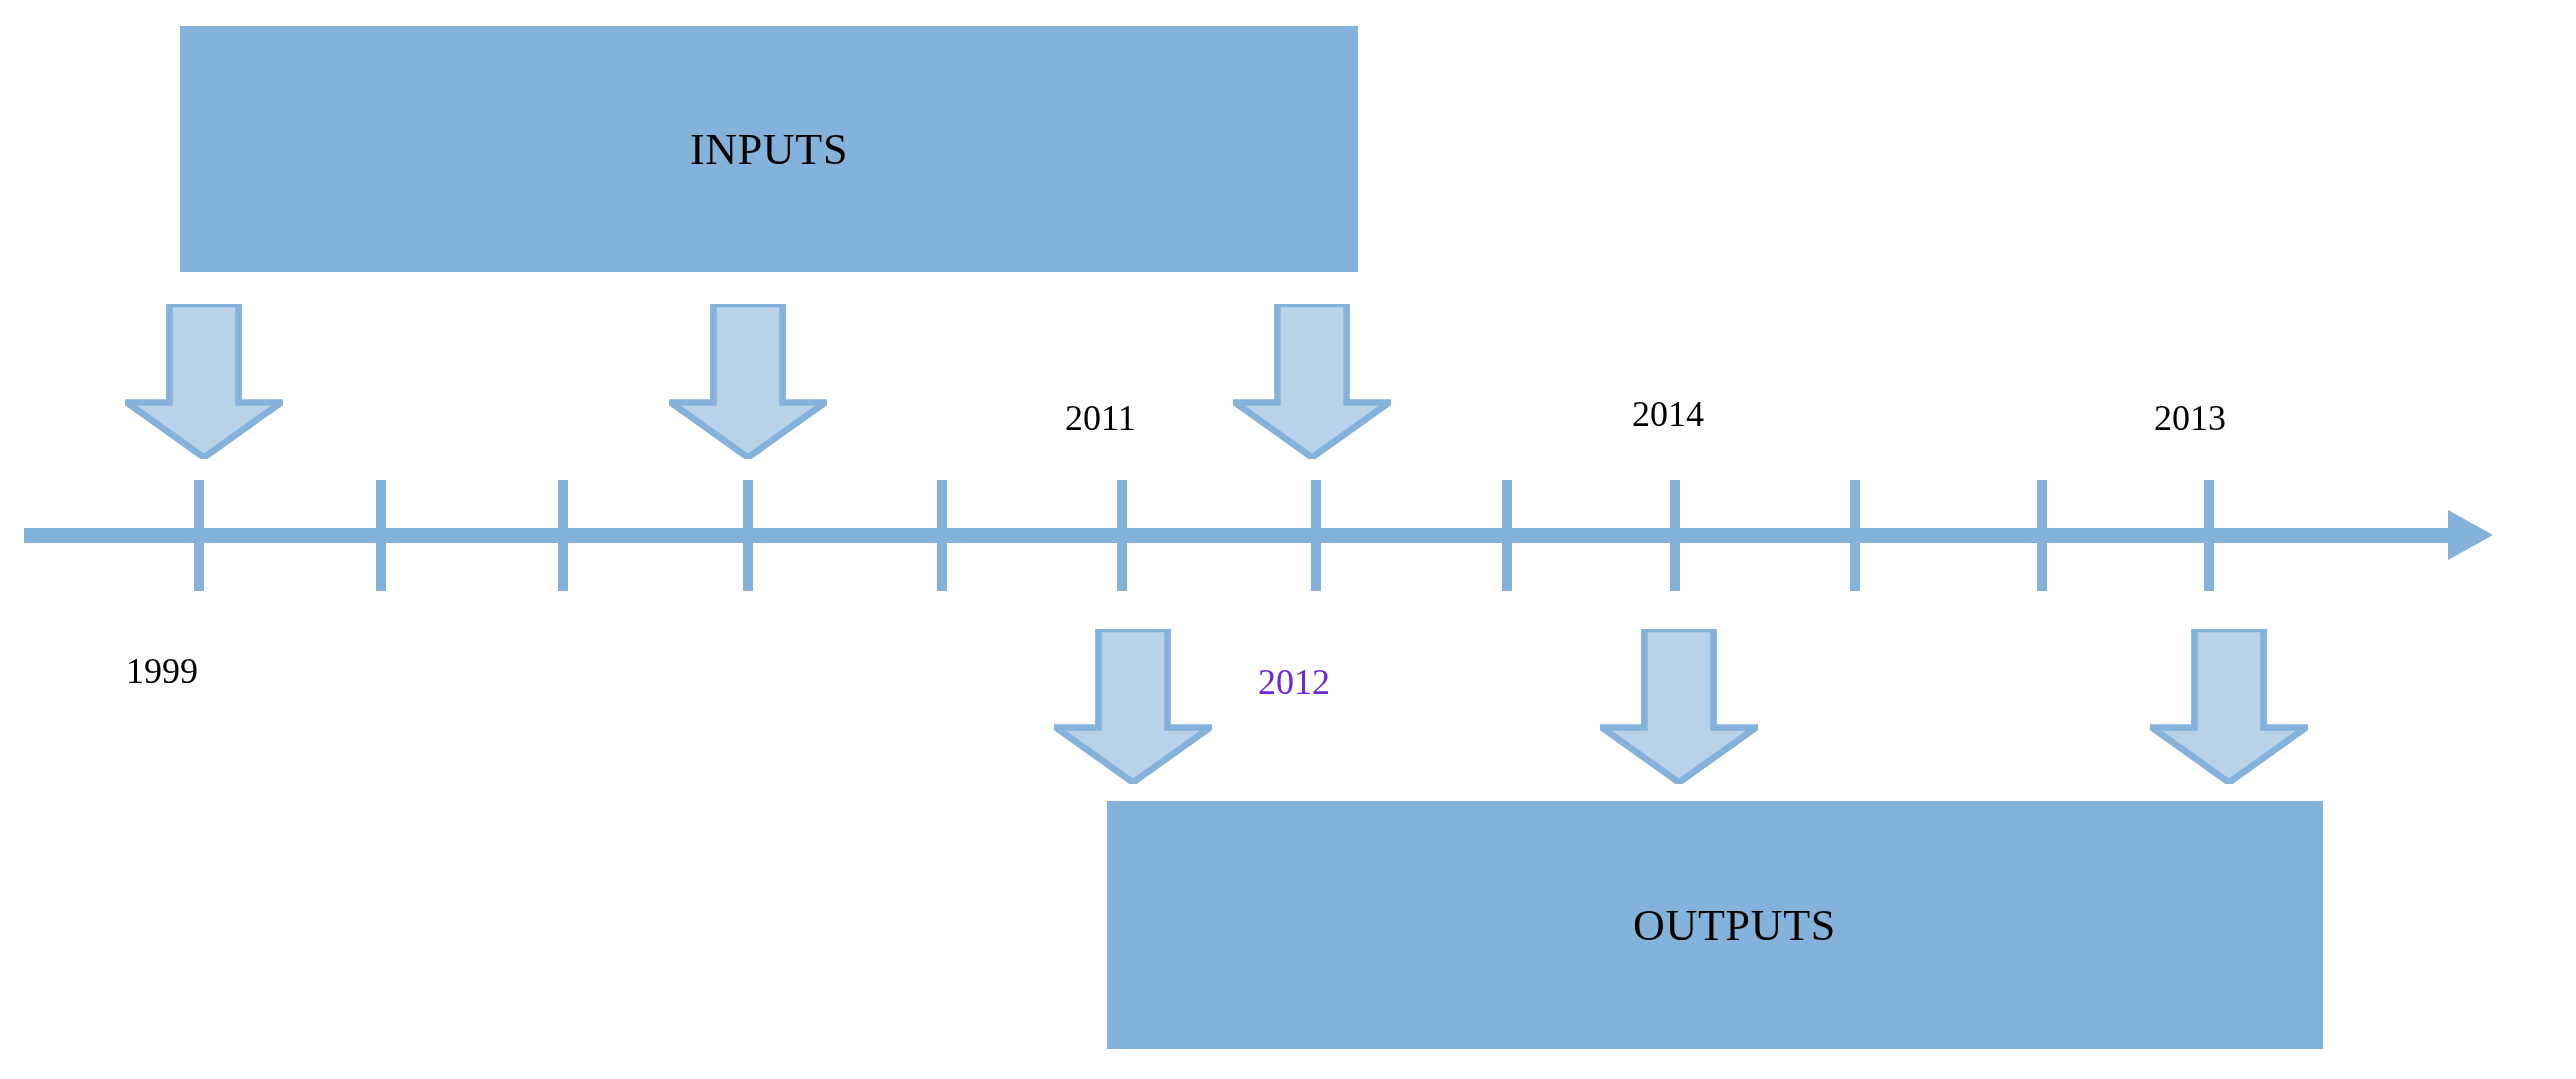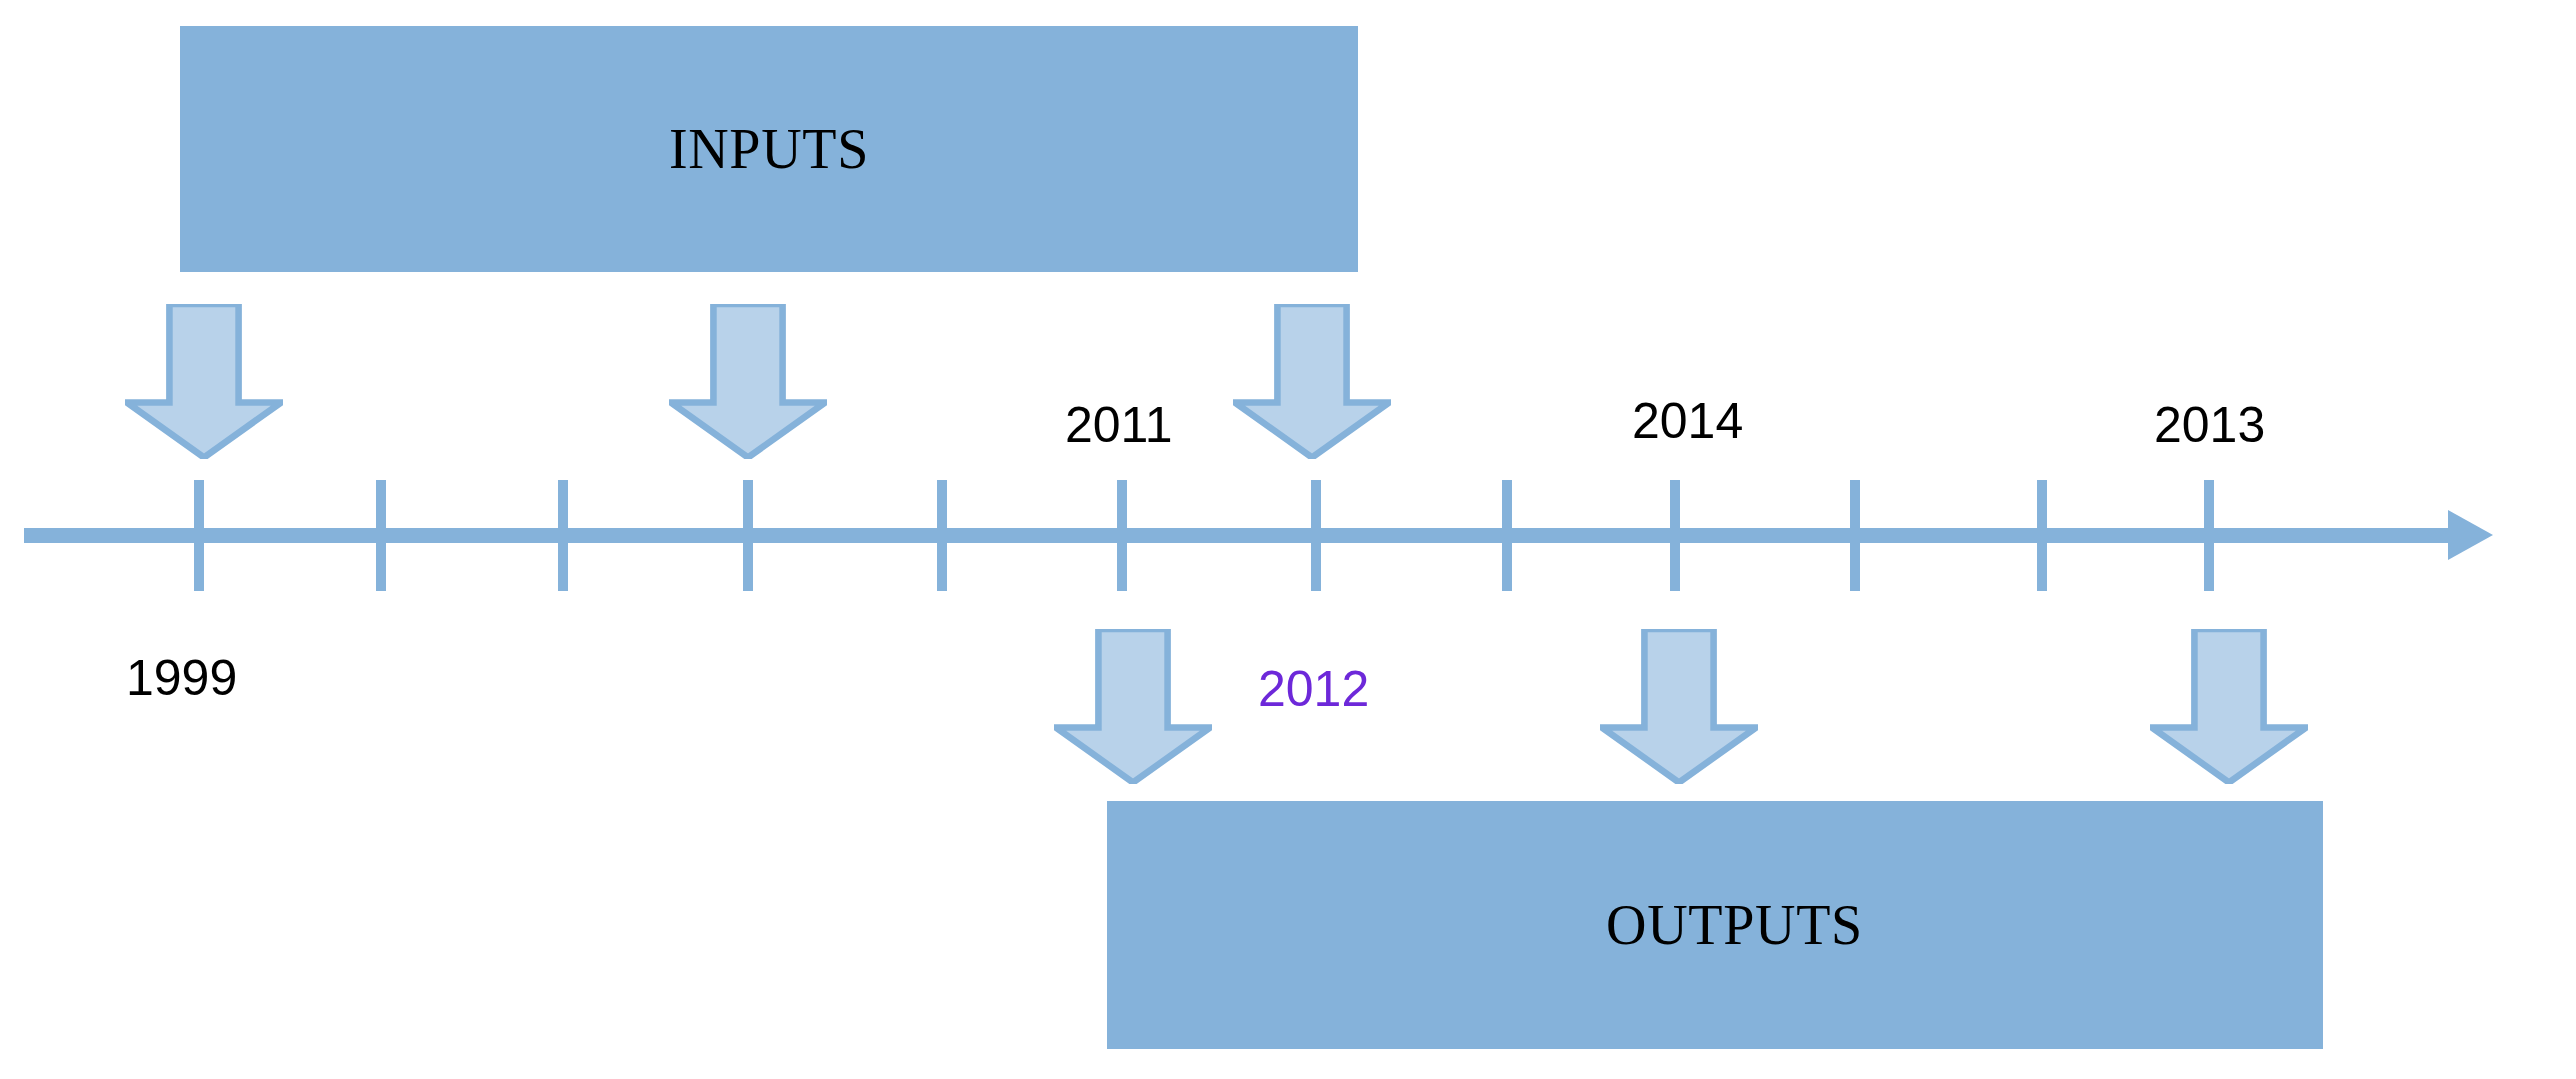--- a/index.html
+++ b/index.html
@@ -13,21 +13,21 @@
   }
   .box{
     position:absolute;
     background:#85b2da;
     display:flex;
     align-items:center;
     justify-content:center;
   }
   .box-label{
     font-family:"Liberation Serif", serif;
-    font-size:56px;
+    font-size:44px;
     color:#000000;
     letter-spacing:0.7px;
     font-weight:400;
     text-align:center;
   }
   .axis-line{
     position:absolute;
     background:#85b2da;
   }
   .tick{
@@ -37,22 +37,22 @@
   }
   .axis-head{
     position:absolute;
     width:0;height:0;
     border-top:25px solid transparent;
     border-bottom:25px solid transparent;
     border-left:45px solid #85b2da;
   }
   .year{
     position:absolute;
-    font-family:Liberation Sans, sans-serif;
-    font-size:50px;
+    font-family:Liberation Serif, serif;
+    font-size:36px;
     color:#000000;
     white-space:nowrap;
     line-height:1;
   }
   .arrow{
     position:absolute;
   }
   .arrow svg{display:block;}
 </style>
 </head>

